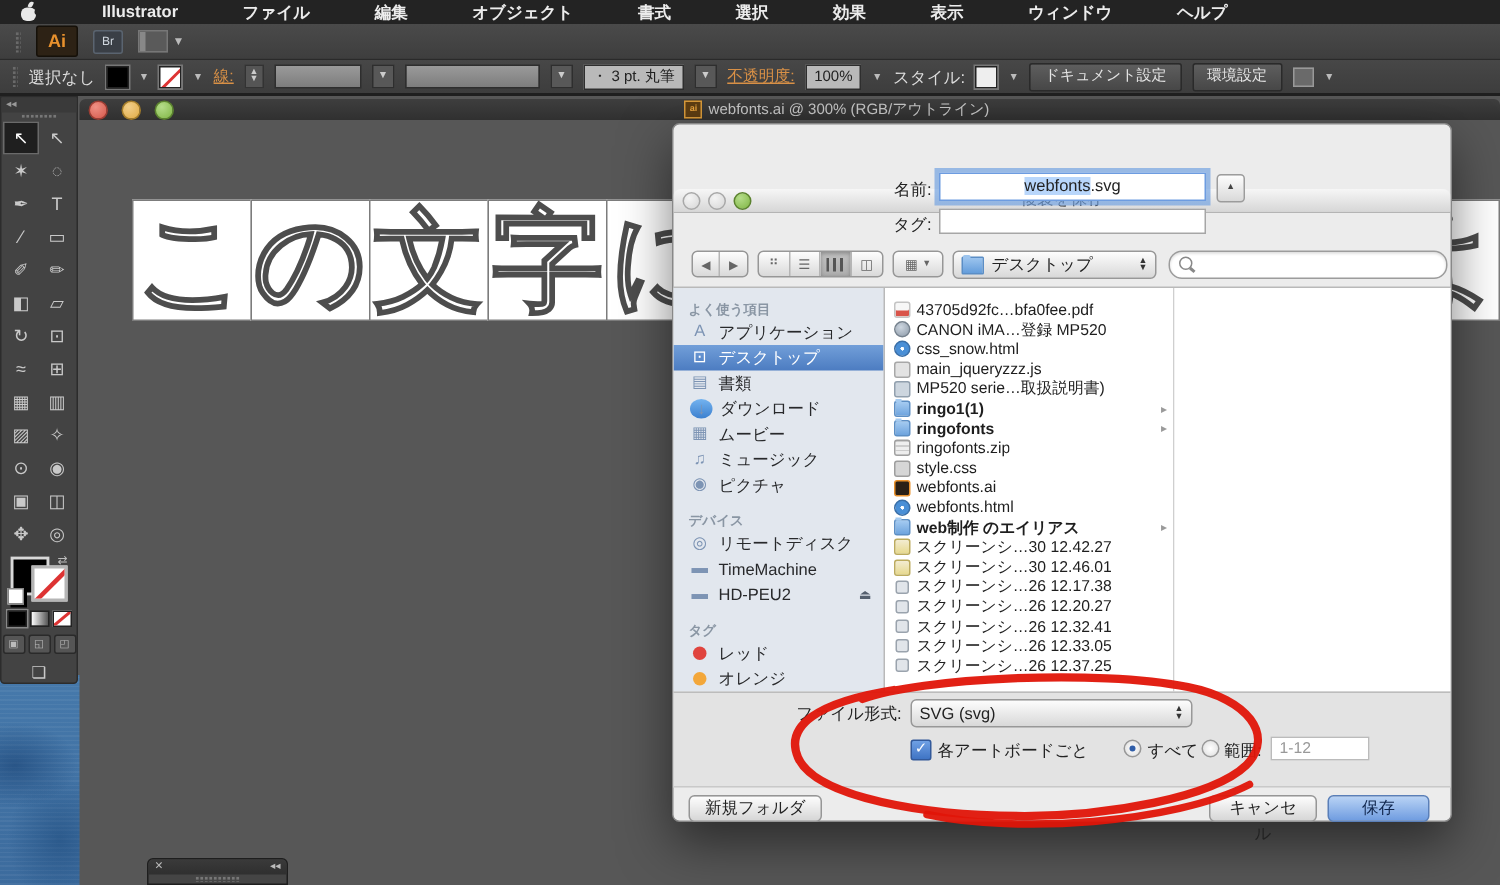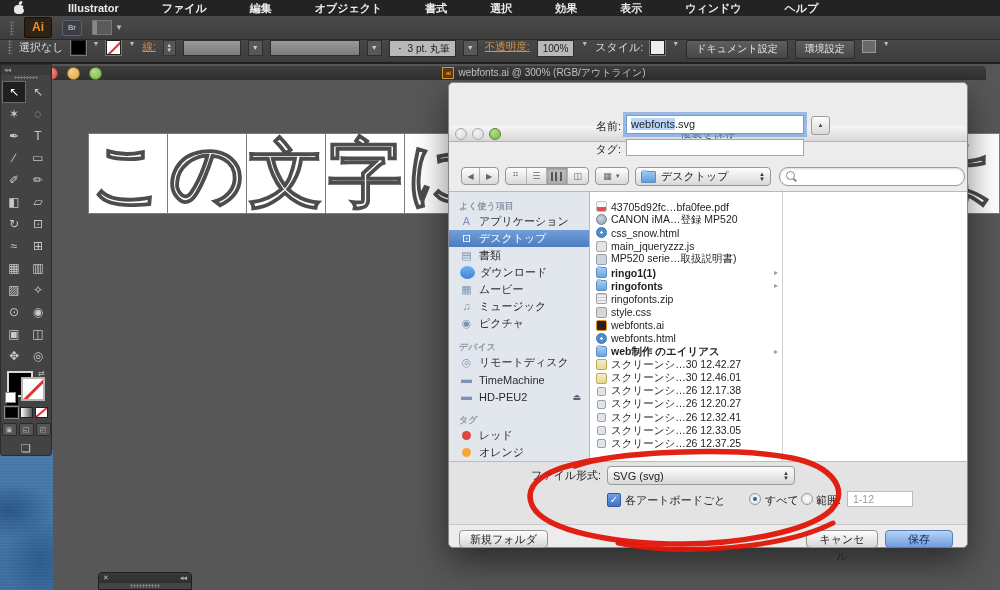--- a/index.html
+++ b/index.html
@@ -26,21 +26,21 @@
     font-weight:bold;font-size:12px;text-align:center;line-height:19px;border-radius:2px;}
   .br-badge{width:18px;height:14px;background:#3a3f46;border:1px solid #5a6470;color:#cfd6de;
     font-size:8px;text-align:center;line-height:14px;border-radius:2px;}
   .layout-btn{display:flex;align-items:center;gap:3px;color:#bbb;font-size:8px;}
   .layout-ico{width:18px;height:13px;background:#5a5a5a;border:1px solid #777;
     box-shadow:inset 4px 0 0 #888;}
 
   
   .controlbar{position:absolute;left:0;top:40px;width:1000px;height:24px;
     background:linear-gradient(#474747,#3d3d3d);border-bottom:2px solid #1f1f1f;
-    display:flex;gap:7px;padding-left:8px;box-sizing:border-box;
+    display:flex;align-items:center;gap:7px;padding-left:8px;box-sizing:border-box;
     font-size:11px;color:#ddd;z-index:48;}
   .orange-link{color:#d89046;text-decoration:underline;font-size:10.5px;}
   .sw{width:13px;height:13px;border:1px solid #222;box-shadow:0 0 0 1px #777;}
   .sw-fill{background:#000;}
   .sw-stroke{background:#fff;position:relative;overflow:hidden;}
   .sw-stroke::after{content:"";position:absolute;left:-2px;top:5px;width:22px;height:2px;background:#d33;transform:rotate(-45deg);}
   .sw-style{background:#eee;}
   .mini-dd{font-size:7px;color:#bbb;}
   .stepper{width:11px;height:14px;background:#555;border:1px solid #333;color:#ccc;font-size:6px;
     display:flex;flex-direction:column;align-items:center;justify-content:center;line-height:5px;}
@@ -48,21 +48,21 @@
   .dd60{width:56px;} .dd90{width:88px;}
   .dd-arrow{width:13px;height:14px;background:#585858;border:1px solid #2e2e2e;color:#ccc;
     font-size:7px;text-align:center;line-height:14px;}
   .val-box{height:15px;background:#b9b9b9;border:1px solid #2e2e2e;color:#222;font-size:10px;
     padding:0 5px;line-height:15px;}
   .ctl-btn{height:17px;background:linear-gradient(#5e5e5e,#474747);border:1px solid #2a2a2a;
     border-radius:2px;color:#e4e4e4;font-size:10px;padding:0 9px;line-height:16px;}
   .panel-ico{width:12px;height:11px;background:#6a6a6a;border:1px solid #999;}
 
   
-  .docwin-title{position:absolute;left:39px;top:66px;width:947px;height:14px;
+  .docwin-title{position:absolute;left:53px;top:66px;width:947px;height:14px;
     background:linear-gradient(#3e3e3e,#303030);border-radius:4px 4px 0 0;z-index:3;
     display:flex;align-items:center;color:#c6c6c6;font-size:10px;}
   .tl{width:11px;height:11px;border-radius:50%;display:inline-block;}
   .tl-red{background:radial-gradient(circle at 35% 30%,#f09084,#d4574a);border:1px solid #9c3d33;}
   .tl-yel{background:radial-gradient(circle at 35% 30%,#f2cf8a,#dfab44);border:1px solid #a37c2a;}
   .tl-grn{background:radial-gradient(circle at 35% 30%,#b5dd8a,#7fb544);border:1px solid #5b822f;}
   .tl-dim{background:radial-gradient(circle at 35% 30%,#f4f4f4,#d6d6d6);border:1px solid #a8a8a8;}
   .doc-title-wrap{margin:0 auto;display:flex;align-items:center;gap:4px;}
   .aifile-ico{width:10px;height:10px;background:#5d3d12;border:1px solid #d89a3a;color:#e8a33d;
     font-size:6px;line-height:10px;text-align:center;font-weight:bold;}
@@ -126,21 +126,21 @@
   .dialog{position:absolute;left:448px;top:82px;width:520px;height:466px;background:#ececec;
     border:1px solid #888;border-radius:5px;box-sizing:border-box;z-index:30;
     box-shadow:0 14px 34px rgba(0,0,0,.5);font-size:11px;color:#222;}
   .dlg-titlebar{height:15px;background:linear-gradient(#f6f6f6,#d7d7d7);border-bottom:1px solid #b4b4b4;
     border-radius:5px 5px 0 0;position:relative;text-align:center;line-height:15px;font-size:11px;color:#3a3a3a;margin-top:43px;}
   .dlg-lights{position:absolute;left:6px;top:2px;display:flex;gap:5px;}
   .dlg-lights .tl{width:10px;height:10px;}
   .dlg-label{position:absolute;width:82px;text-align:right;font-size:11px;color:#222;}
   .dlg-field{position:absolute;background:#fff;border:1px solid #a6a6a6;box-sizing:border-box;
     font-size:11px;padding:2px 4px;overflow:hidden;white-space:nowrap;}
-  .focus-ring{box-shadow:0 0 0 3px rgba(108,158,224,.65);border-color:#6d9ce0;}
+  .focus-ring{box-shadow:0 0 0 3px rgba(108,158,224,.65);border-color:#6d9ce0;text-align:center;}
   .sel-text{background:#b8d6fb;}
   .disclose-btn{position:absolute;left:362px;top:33px;width:17px;height:17px;border:1px solid #9c9c9c;
     border-radius:3px;background:linear-gradient(#fdfdfd,#d9d9d9);text-align:center;line-height:16px;
     font-size:7px;color:#444;}
   .dlg-toolbar{position:absolute;left:0;top:81px;width:100%;height:26px;}
   .seg{position:absolute;height:18px;border:1px solid #979797;border-radius:4px;overflow:hidden;
     display:flex;background:linear-gradient(#fdfdfd,#d9d9d9);box-sizing:border-box;}
   .seg-cell{height:100%;display:flex;align-items:center;justify-content:center;color:#666;
     border-right:1px solid #b5b5b5;box-sizing:border-box;}
   .seg-cell:last-child{border-right:none;}

